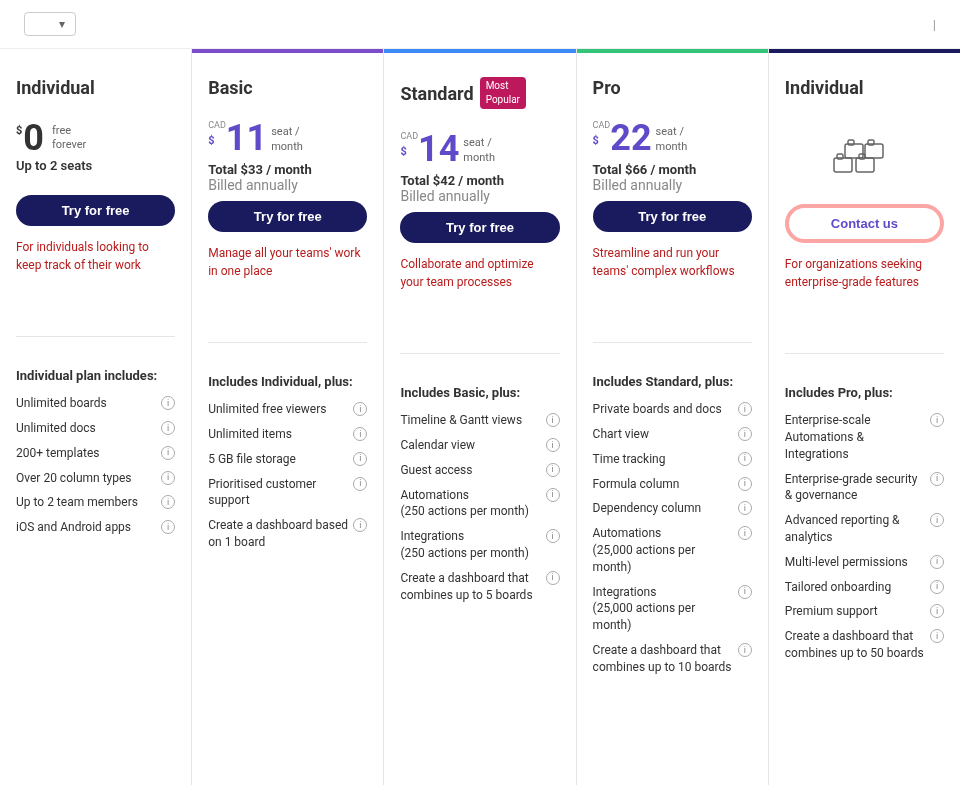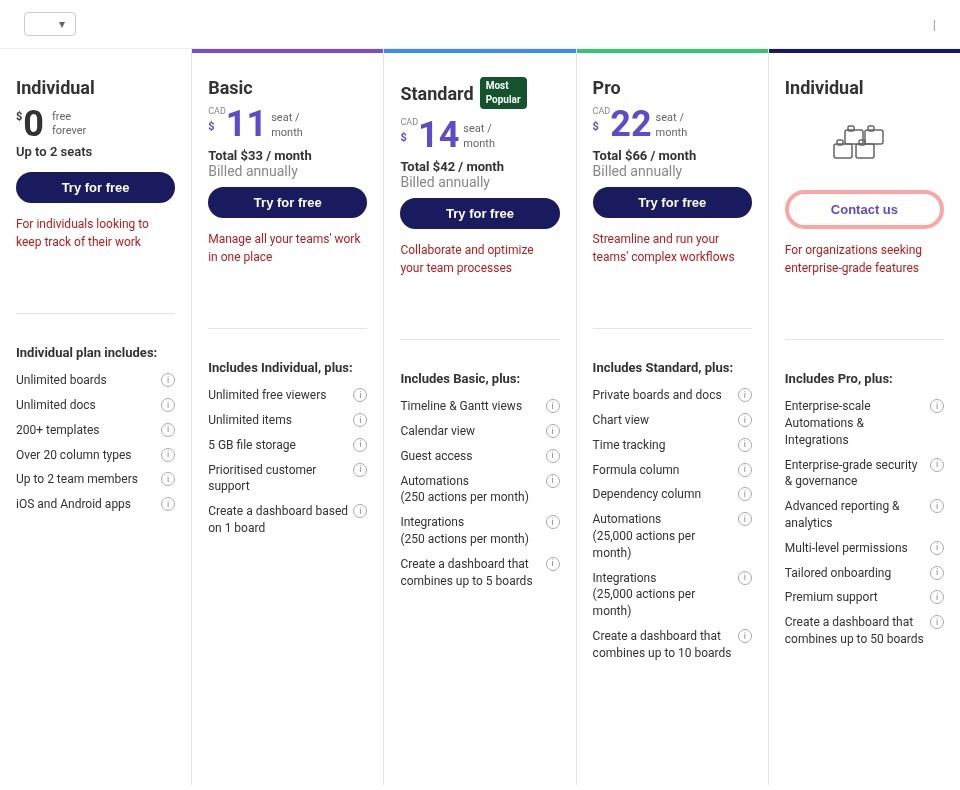--- a/index.html
+++ b/index.html
@@ -74,30 +74,30 @@
     }
     .plan-card.individual .plan-top-bar { background: #fff; }
     .plan-card.basic .plan-top-bar { background: #7c4dca; }
     .plan-card.standard .plan-top-bar { background: #3b8af5; }
     .plan-card.pro .plan-top-bar { background: #33c47a; }
     .plan-card.enterprise .plan-top-bar { background: #1a1a5e; }
     .plan-name {
       font-size: 18px;
       font-weight: 700;
       margin-top: 12px;
-      margin-bottom: 8px;
+      margin-bottom: 22px;
       display: flex;
       align-items: center;
       gap: 6px;
     }
     .most-popular-badge {
-      background: #14532d;
+      background: #be185d;
       color: #fff;
       font-size: 10px;
-      font-weight: 700;
+      font-weight: 400;
       padding: 2px 6px;
       border-radius: 4px;
       line-height: 1.4;
     }
     .price-row {
       display: flex;
       align-items: flex-start;
       margin-bottom: 2px;
     }
     .price-currency {
@@ -139,21 +139,21 @@
       margin-top: 4px;
     }
     .billed-annually {
       font-size: 14px;
       color: #888;
       margin-bottom: 8px;
     }
     .seats-label {
       font-size: 13px;
       font-weight: 600;
-      margin-bottom: 13px;
+      margin-bottom: 22px;
       color: #333;
     }
     .try-btn {
       background: #1a1a5e;
       color: #fff;
       border: none;
       border-radius: 20px;
       padding: 8px 16px;
       font-size: 13px;
       font-weight: 600;

